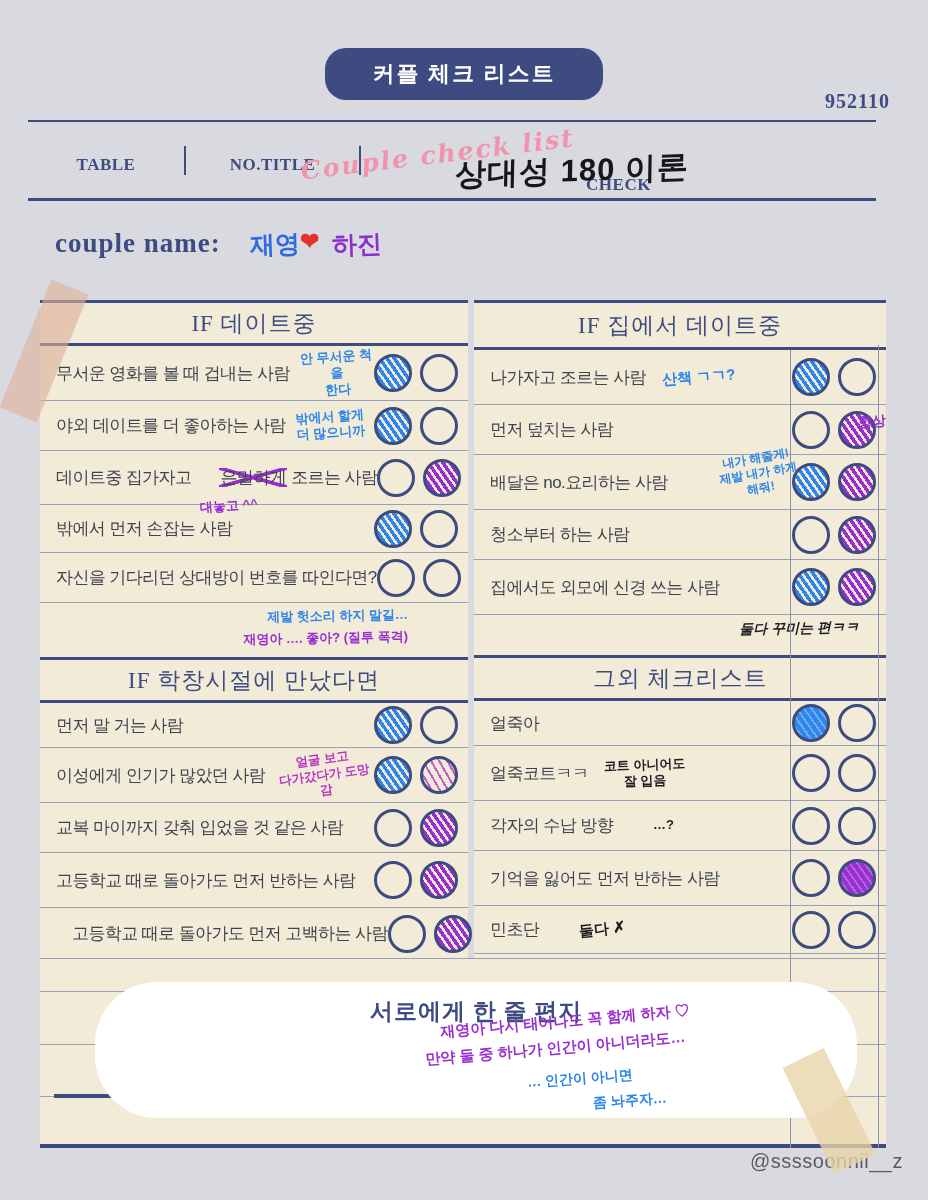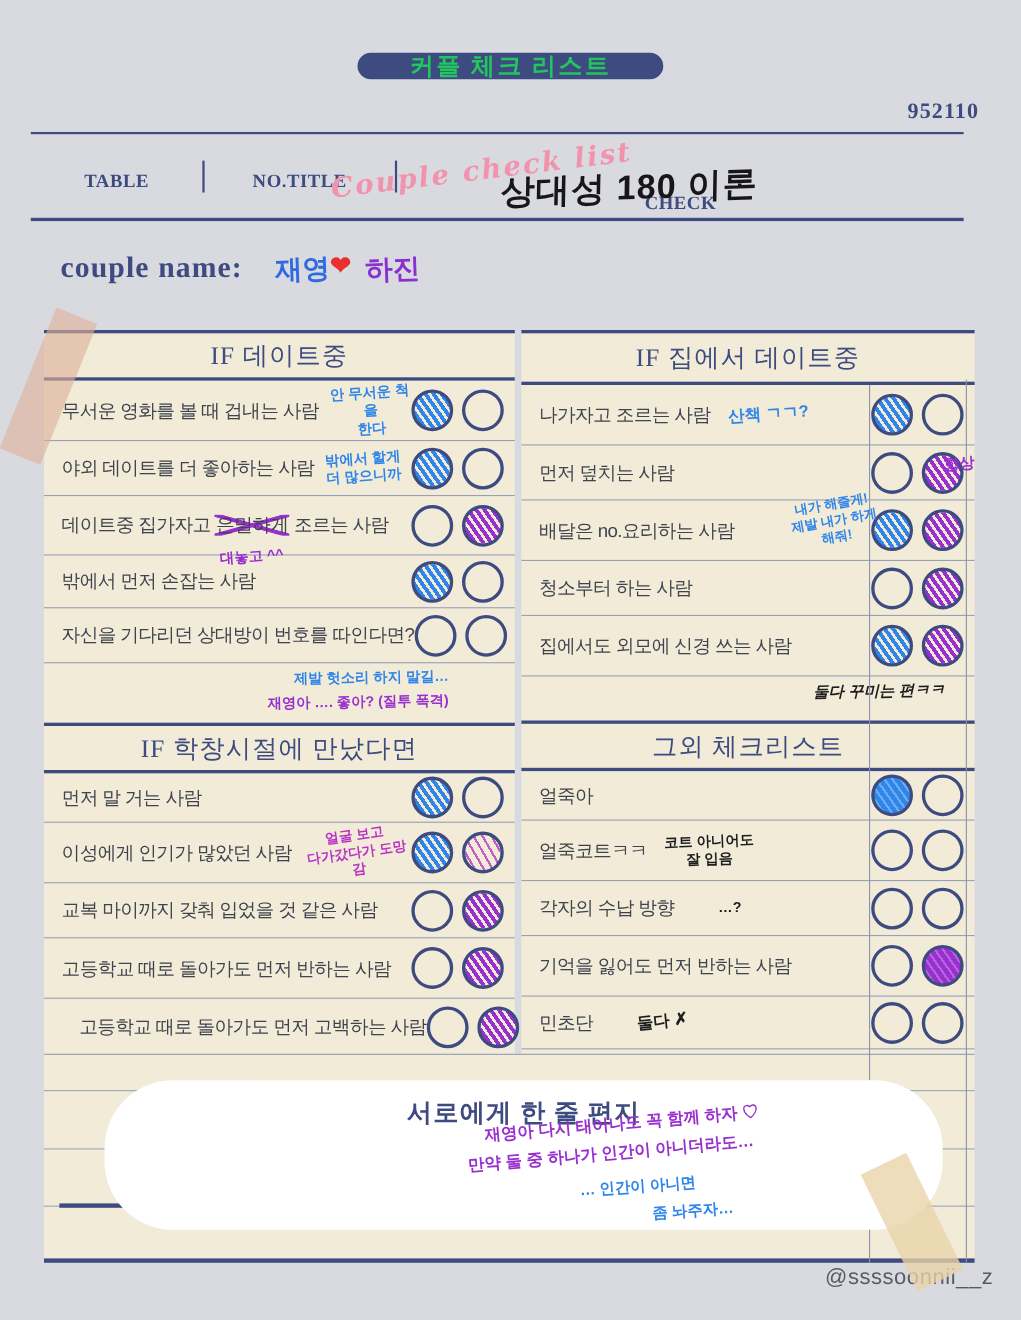--- a/index.html
+++ b/index.html
@@ -1,22 +1,22 @@
 <!DOCTYPE html>
 <html><head>
 <meta charset="utf-8">
 <style>
   html,body{margin:0;padding:0;}
   body{font-family:"Liberation Sans", sans-serif;}
   .page{position:relative;width:928px;height:1200px;background:#d9dae0;overflow:hidden;}
 
   
-  .pill{position:absolute;left:325px;top:48px;width:278px;height:24px;background:#3d4b80;
+  .pill{position:absolute;left:325px;top:48px;width:278px;height:52px;background:#3d4b80;
         border-radius:21px;display:flex;align-items:center;justify-content:center;
-        color:#22c55e;font-family:"Liberation Serif",serif;font-weight:bold;font-size:22px;letter-spacing:2px;}
+        color:#ffffff;font-family:"Liberation Serif",serif;font-weight:bold;font-size:22px;letter-spacing:2px;}
   .serial{position:absolute;right:38px;top:90px;color:#3d4b80;font-family:"Liberation Serif",serif;
         font-weight:bold;font-size:20px;letter-spacing:1px;}
 
   
   .htable{position:absolute;left:28px;top:120px;width:848px;height:76px;border-top:2px solid #3d4b80;
         border-bottom:3px solid #3d4b80;display:flex;align-items:center;}
   .hcol{box-sizing:border-box;padding-top:9px;text-align:center;color:#3d4b80;
         font-family:"Liberation Serif",serif;font-weight:bold;font-size:17px;letter-spacing:0.5px;}
   .hc1{width:158px;border-right:2px solid #3d4b80;}
   .hc2{width:122px;border-right:2px solid #3d4b80;}
@@ -55,21 +55,21 @@
 
   .hand{display:inline-block;white-space:pre-line;font-weight:bold;font-size:13px;line-height:1.25;
         text-align:center;transform:rotate(-4deg);}
   .n-blue{color:#2f86ea;}
   .n-purple{color:#9a2fd0;}
   .n-magenta{color:#bb35c5;}
   .n-black{color:#1d1d1f;}
   .ml10{margin-left:10px;} .ml16{margin-left:16px;} .ml40{margin-left:40px;}
   .strikex{position:relative;padding:0 1px;
         background:linear-gradient(to top right,rgba(0,0,0,0) 44%,#9a2fd0 46%,#9a2fd0 54%,rgba(0,0,0,0) 56%),
-                   linear-gradient(to bottom right,rgba(0,0,0,0) 44%,#9a2fd0 46%,#9a2fd0 54%,rgba(0,0,0,0) 56%);}
+                   linear-gradient(to bottom right,rgba(0,0,0,0) 44%,#9a2fd0 46%,#9a2fd0 54%,rgba(0,0,0,0) 56%);margin-left:24px;}
   .note-abs{position:absolute;z-index:4;}
   .foot{box-sizing:border-box;padding:4px 60px 0 0;text-align:right;}
   .footline{font-weight:bold;font-size:13px;line-height:1.7;transform:rotate(-1deg);}
 
   
   .h46{height:46px;} .h50{height:50px;} .h45{height:45px;} .h48{height:48px;}
   .h52{height:52px;padding-left:32px;} .h54{height:54px;} .h55{height:55px;} .h40{height:40px;}
 
   
   .bottom{position:absolute;left:40px;top:958px;width:846px;height:190px;background:#f1ebd8;

